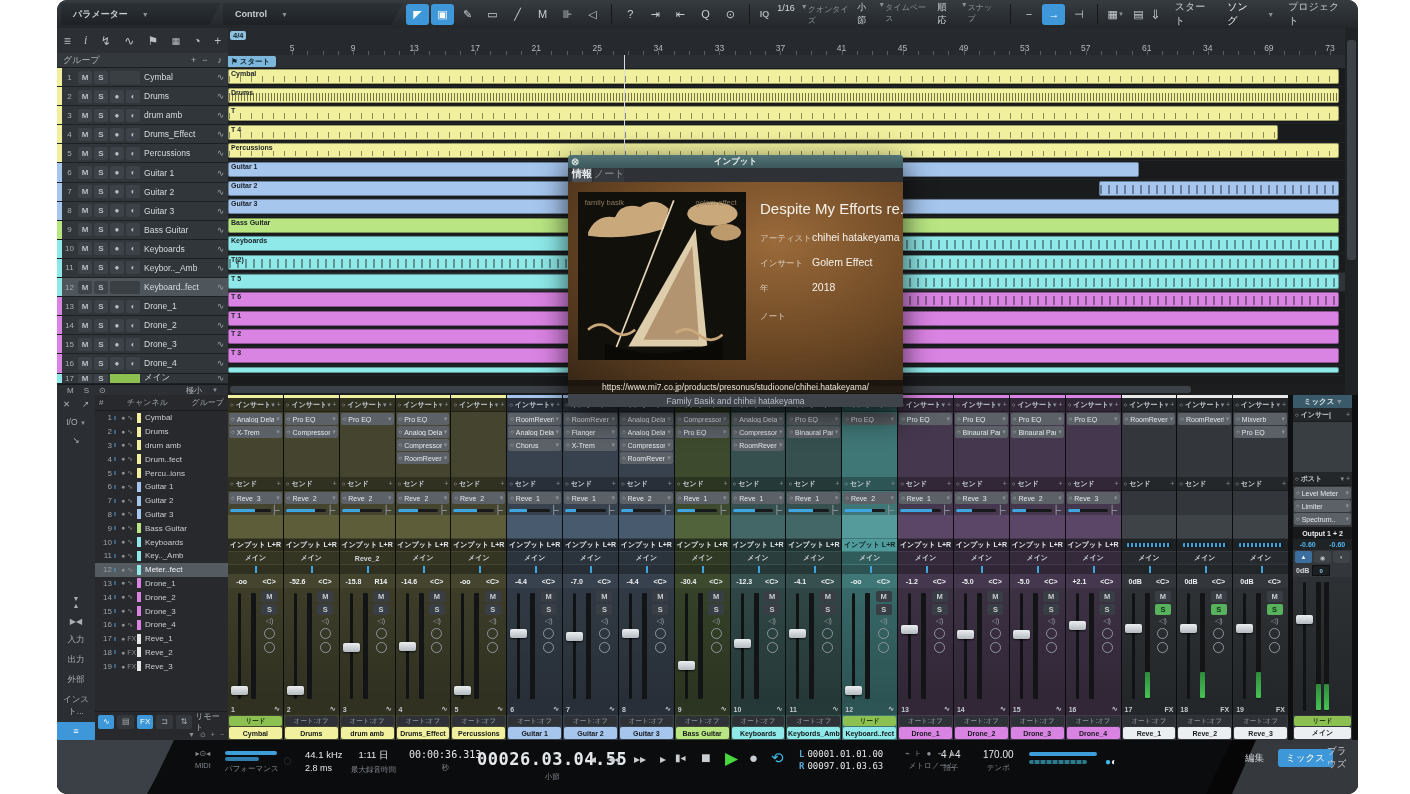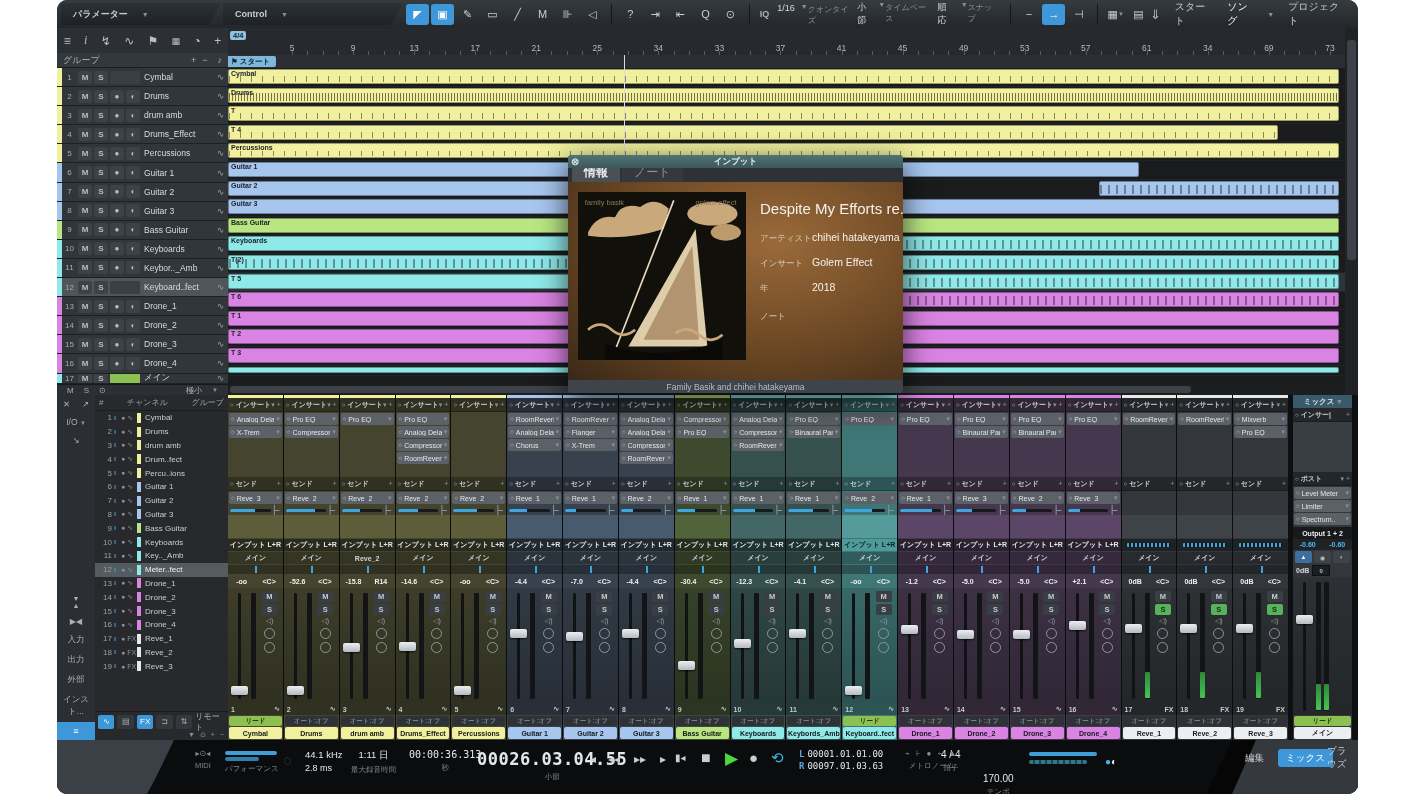--- a/index.html
+++ b/index.html
@@ -121,21 +121,21 @@
   .ms-icons{height:12px;display:flex;gap:2px;padding:1px 2px;}
   .ms-ic{flex:1;background:#3e4347;border-radius:2px;display:flex;align-items:center;justify-content:center;font-size:6px;color:#c3c9cf;}
   .ms-ic.on{background:#3d6f9e;color:#fff;}
   .ms-vol{height:13px;display:flex;align-items:center;padding:0 3px;gap:3px;font-weight:bold;}
   .ms-vol .box{width:16px;height:9px;background:#1c1f21;border:1px solid #0e1011;color:#8fc9e8;font-size:6px;display:flex;align-items:center;justify-content:center;}
   
   #dialog{position:absolute;left:511px;top:155px;width:335px;z-index:50;box-shadow:0 8px 30px rgba(0,0,0,.7);font-size:9px;border-radius:3px;overflow:hidden;}
   #dlg-title{height:13px;background:linear-gradient(#517376,#3c585c);display:flex;align-items:center;justify-content:center;color:#e7eeef;font-size:8.5px;font-weight:bold;position:relative;}
   #dlg-close{position:absolute;left:3px;top:1px;color:#d3dcdd;font-size:10px;}
   #dlg-tabs{height:14px;background:#2e3236;display:flex;align-items:flex-end;gap:2px;padding:0 4px;}
-  .dtab{padding:1px 12px;font-size:12px;color:#8a9097;background:#35393d;border-radius:2px 2px 0 0;font-family:Liberation Mono, monospace;}
+  .dtab{padding:1px 0;font-size:10px;color:#8a9097;background:#35393d;border-radius:2px 2px 0 0;font-family:Liberation Mono, monospace;}
   .dtab.on{background:#4a5056;color:#e8ecef;font-weight:bold;}
   #dlg-body{height:198px;background:radial-gradient(ellipse at 62% 30%,#9a6a3a,#6b4724 55%,#392817 100%);display:flex;padding:10px;box-sizing:border-box;}
   #dlg-art{width:168px;height:168px;flex:none;}
   #dlg-info{flex:1;padding-left:14px;color:#efe9e0;}
   #dlg-song{font-size:15px;color:#f5f1ea;margin:8px 0 14px;white-space:nowrap;}
   .drow{display:flex;margin-bottom:11px;align-items:baseline;}
   .drow .lb{width:52px;font-size:8.5px;color:#d9cdbb;flex:none;}
   .drow .vl{font-size:10.5px;color:#f5f1ea;white-space:nowrap;}
   #dlg-url{height:14px;background:rgba(30,21,12,.85);display:flex;align-items:center;justify-content:center;color:#e8e2d6;font-size:8.5px;}
   #dlg-status{height:13px;background:#3f444a;display:flex;align-items:center;justify-content:center;color:#b8bec6;font-size:8.5px;}
@@ -2159,21 +2159,21 @@
     </div>
     <div class="tr-item" style="left:848px;">
       <span style="font-size:8px;color:#8a9097;letter-spacing:2px;">⌁ ⊦ ● ⌁ ▲</span>
       <span class="l">メトロノーム</span>
     </div>
     <div class="tr-item" style="left:884px;">
       <span class="v" style="font-family:'Liberation Sans',sans-serif;">4 / 4</span>
       <span class="l">拍子</span>
     </div>
     <div class="tr-item" style="left:926px;">
-      <span class="v" style="font-family:'Liberation Sans',sans-serif;margin-top:24px;">170.00</span>
+      <span class="v" style="font-family:'Liberation Sans',sans-serif;">170.00</span>
       <span class="l">テンポ</span>
     </div>
     <div class="tr-item" style="left:972px;align-items:flex-start;">
       <div class="mbar" style="width:68px;margin-top:3px;"></div>
       <div class="mbar2" style="width:58px;margin-top:4px;"></div>
     </div>
     <div class="tr-btn" style="left:1048px;top:16px;font-size:10px;"><span style="color:#3eb8e8;">●</span><span style="color:#e8ecef;">◐</span></div>
     <div id="tr-right"></div>
     <div class="pg-btn" style="left:1180px;">編集</div>
     <div class="pg-btn on" style="left:1221px;">ミックス</div>
@@ -2216,17 +2216,18 @@
             </div>
         <div class="drow">
               <span class="lb">年</span>
               <span class="vl">2018</span>
             </div>
         <div class="drow" style="margin-top:16px;">
               <span class="lb">ノート</span>
             </div>
       </div>
     </div>
+    <div id="dlg-url">https://www.mi7.co.jp/products/presonus/studioone/chihei.hatakeyama/</div>
     <div id="dlg-status">Family Basik and chihei hatakeyama</div>
   </div>
 
 </div>
 </div>
 
 </body></html>

